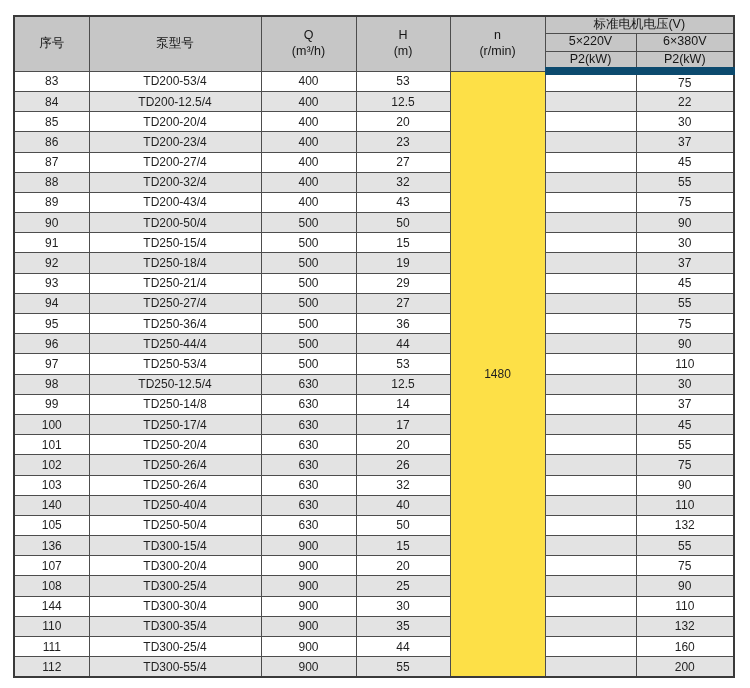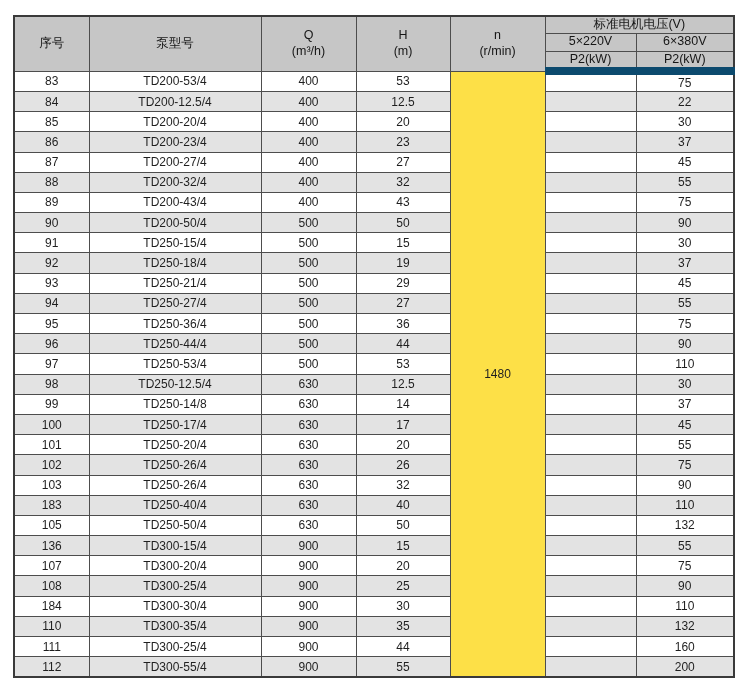--- a/index.html
+++ b/index.html
@@ -238,21 +238,21 @@
         </tr>
         <tr>
           <td>103</td>
           <td>TD250-26/4</td>
           <td>630</td>
           <td>32</td>
           <td></td>
           <td>90</td>
         </tr>
         <tr class="stripe">
-          <td>183</td>
+          <td>140</td>
           <td>TD250-40/4</td>
           <td>630</td>
           <td>40</td>
           <td></td>
           <td>110</td>
         </tr>
         <tr>
           <td>105</td>
           <td>TD250-50/4</td>
           <td>630</td>
@@ -278,21 +278,21 @@
         </tr>
         <tr class="stripe">
           <td>108</td>
           <td>TD300-25/4</td>
           <td>900</td>
           <td>25</td>
           <td></td>
           <td>90</td>
         </tr>
         <tr>
-          <td>184</td>
+          <td>144</td>
           <td>TD300-30/4</td>
           <td>900</td>
           <td>30</td>
           <td></td>
           <td>110</td>
         </tr>
         <tr class="stripe">
           <td>110</td>
           <td>TD300-35/4</td>
           <td>900</td>

